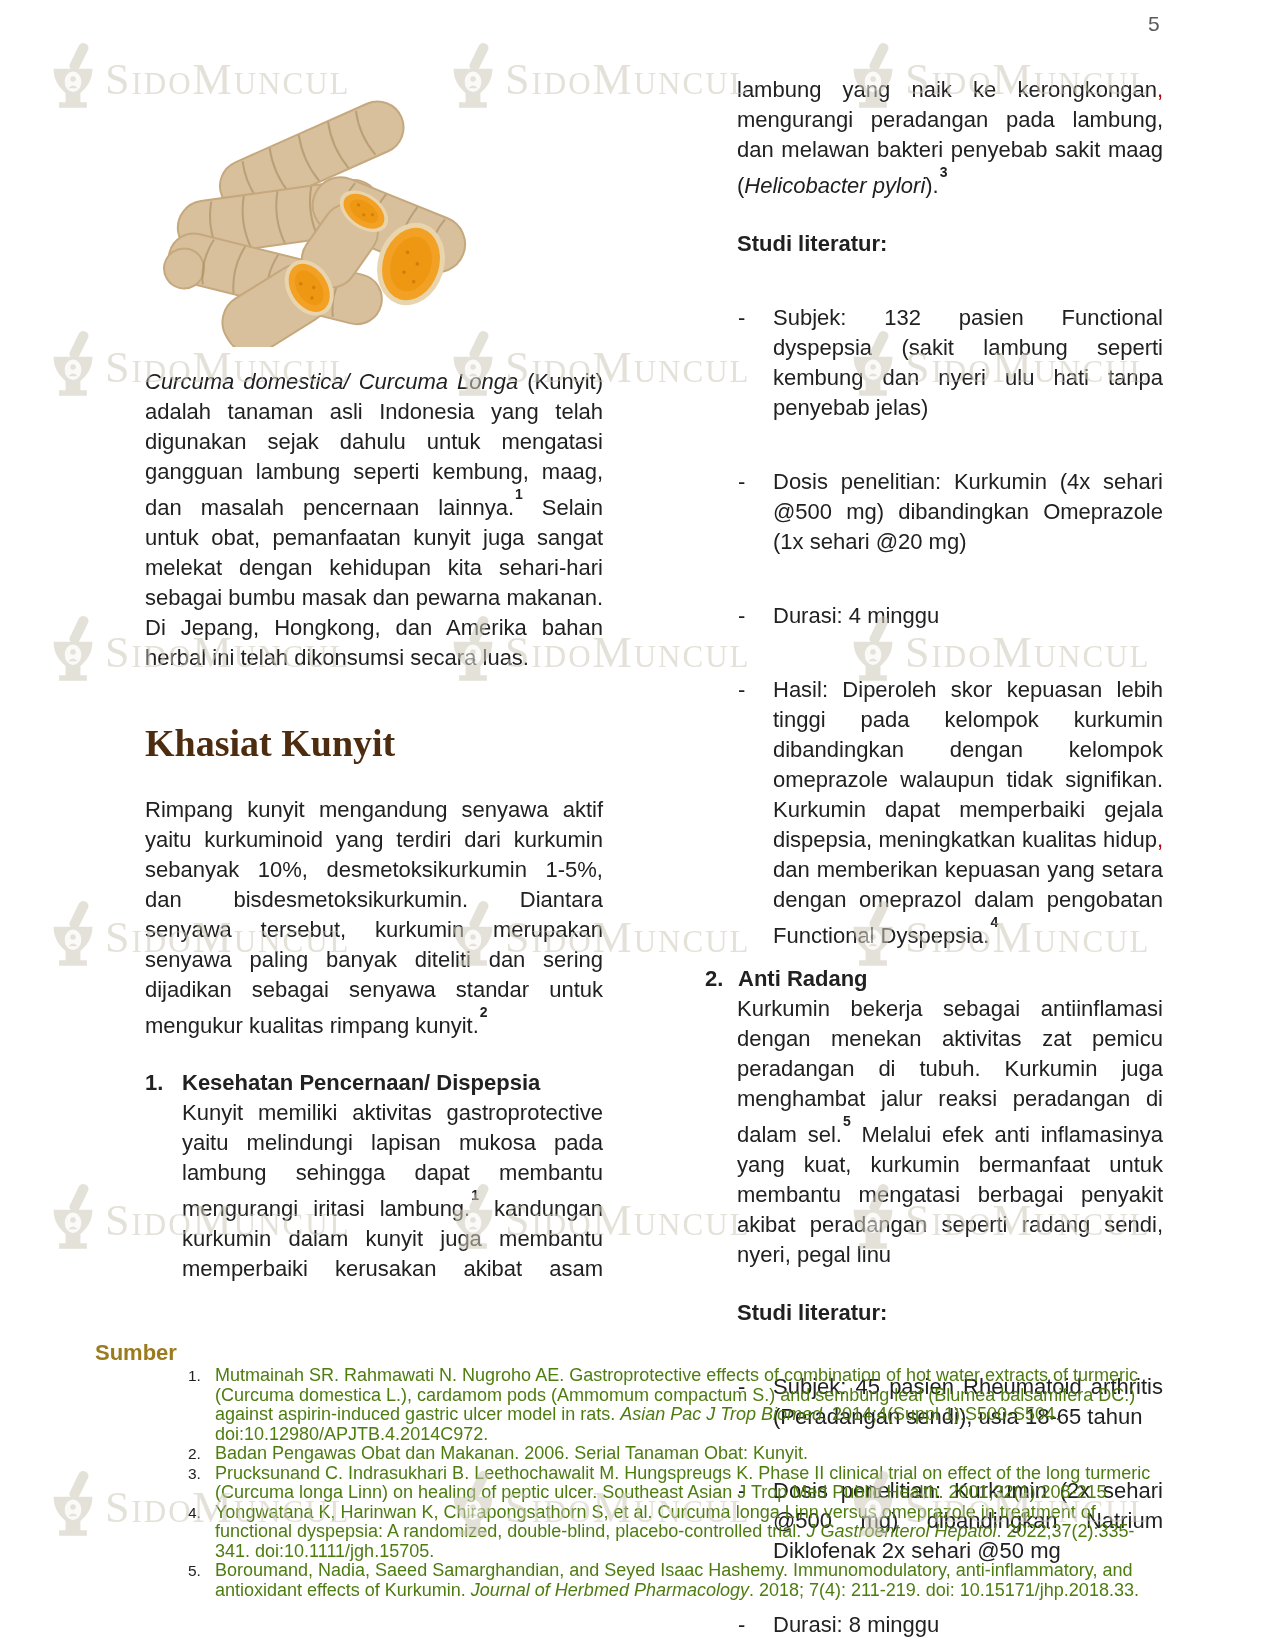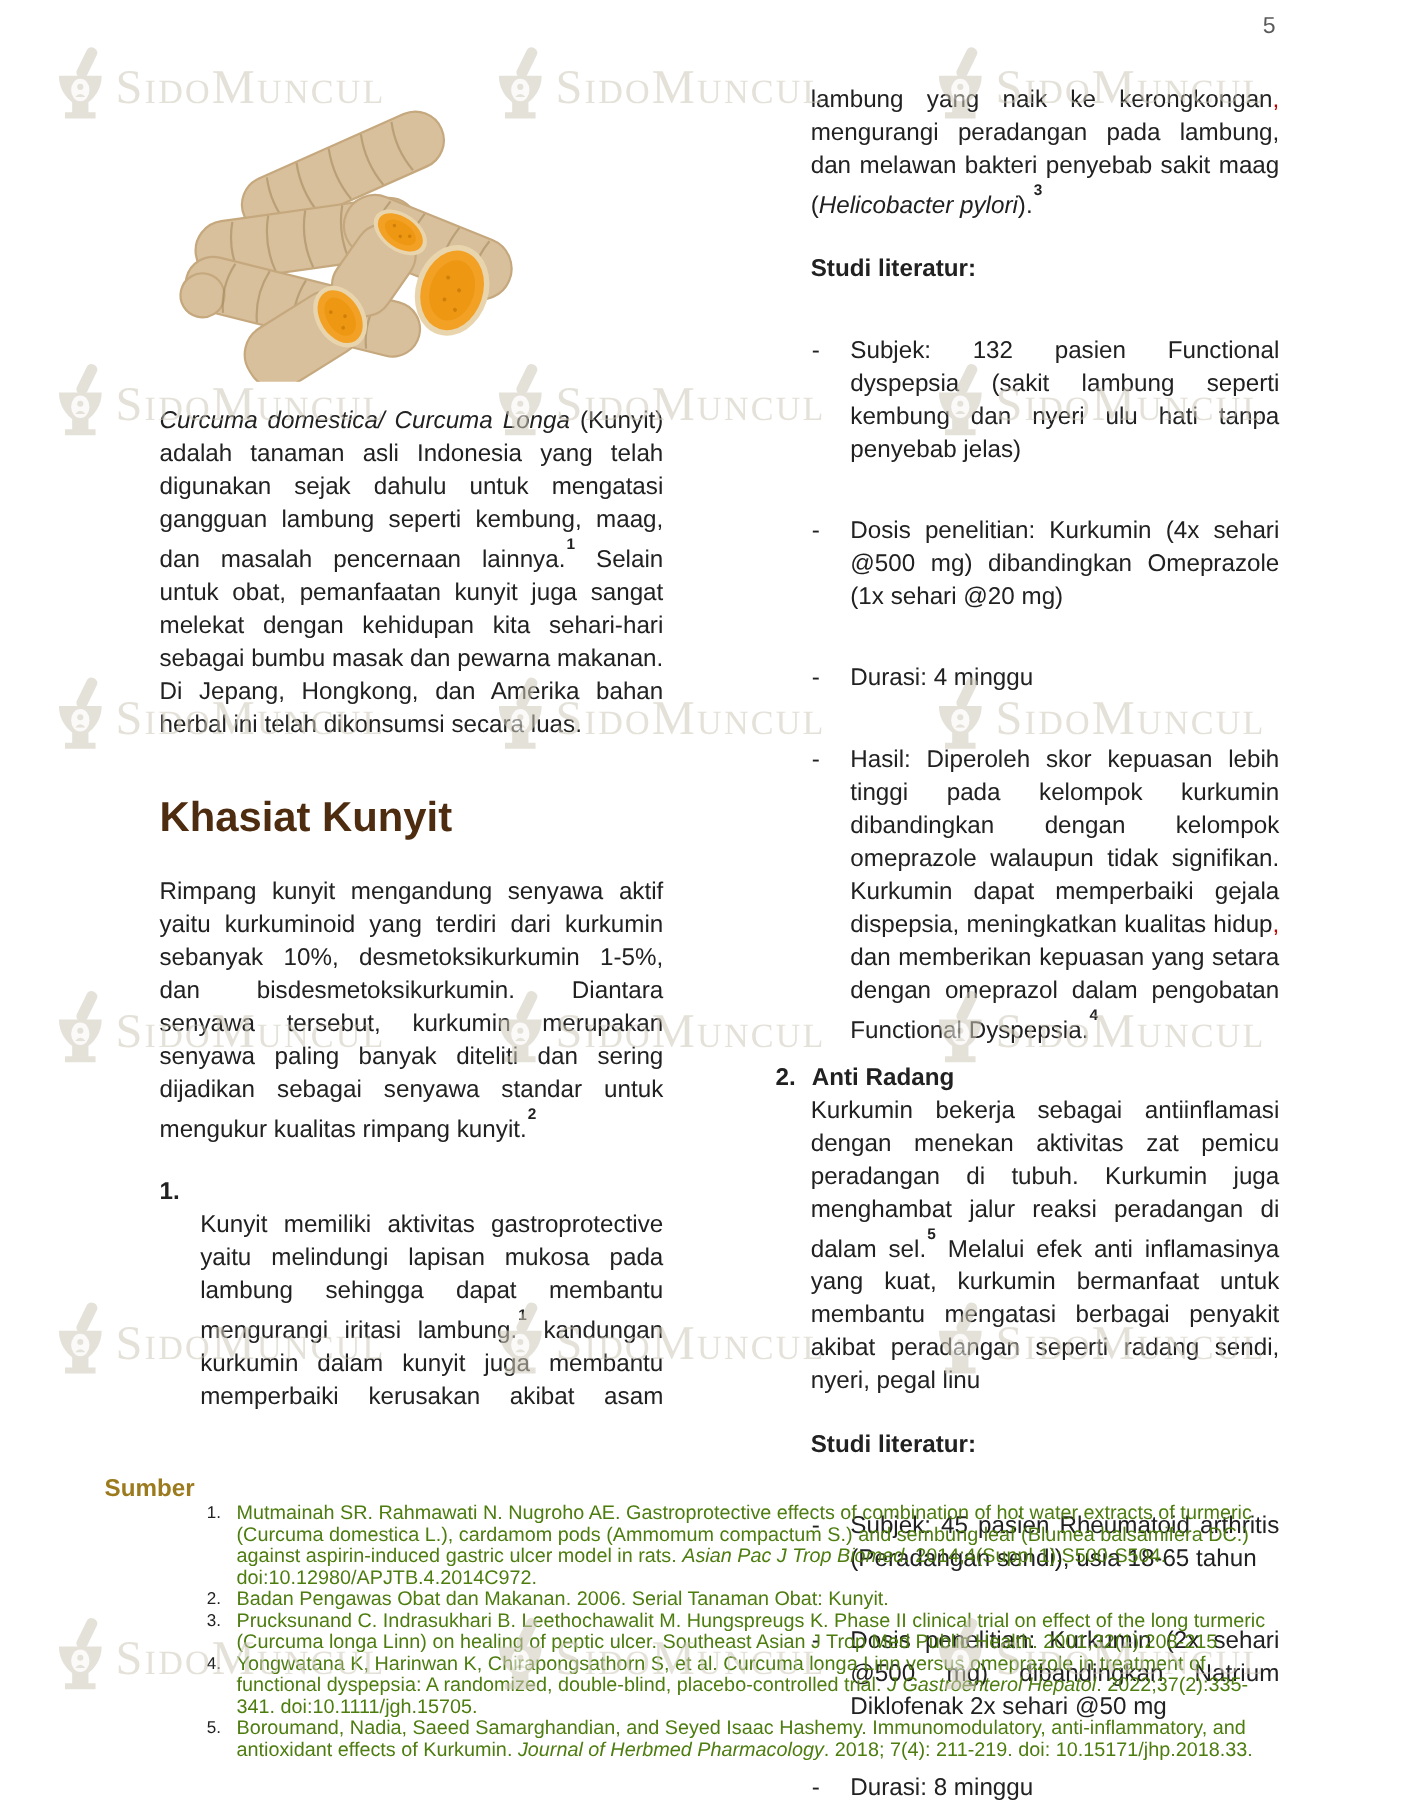--- a/index.html
+++ b/index.html
@@ -36,21 +36,21 @@
     font-size:50px;line-height:50px;
     letter-spacing:1px;
     color:var(--title-gold,#867114);
     position:relative;z-index:4;
   }
   .figure{position:relative;z-index:4;width:310px;height:252px;margin:0 0 20px 14px;}
   .body-p{margin:0;font-size:22px;line-height:30px;text-align:justify;}
   .p-intro{margin-top:6px;}
   .benefits{
     margin:48px 0 0 0;
-    font-family:Liberation Sans, sans-serif;
+    font-family:Liberation Serif, serif;
     font-weight:700;
     font-size:38px;line-height:44px;
     color:var(--heading-brown,#4e2c10);
   }
   .p-benefits{margin-top:30px;}
   .num-item{display:flex;font-weight:700;font-size:22px;line-height:30px;margin-top:26px;}
   .num-item .num{flex:none;width:37px;}
   #right-col .num-item .num{width:33px;}
   #right-col .num-item{margin-top:12px;}
   .indent{margin-left:37px;}
@@ -374,20 +374,21 @@
     </div>
 
     <p class="body-p p-intro"><span class="seg-italic">Curcuma domestica/ Curcuma Longa</span><span class="seg-normal"> (Kunyit) adalah tanaman asli Indonesia yang telah digunakan sejak dahulu untuk mengatasi gangguan lambung seperti kembung, maag, dan masalah pencernaan lainnya.</span><sup class="seg-sup">1</sup><span class="seg-normal"> Selain untuk obat, pemanfaatan kunyit juga sangat melekat dengan kehidupan kita sehari-hari sebagai bumbu masak dan pewarna makanan. Di Jepang, Hongkong, dan Amerika bahan herbal ini telah dikonsumsi secara luas.</span></p>
 
     <h2 class="benefits">Khasiat Kunyit</h2>
 
     <p class="body-p p-benefits"><span class="seg-normal">Rimpang kunyit mengandung senyawa aktif yaitu kurkuminoid yang terdiri dari kurkumin sebanyak 10%, desmetoksikurkumin 1-5%, dan bisdesmetoksikurkumin. Diantara senyawa tersebut, kurkumin merupakan senyawa paling banyak diteliti dan sering dijadikan sebagai senyawa standar untuk mengukur kualitas rimpang kunyit.</span><sup class="seg-sup">2</sup></p>
 
     <div class="num-item">
       <span class="num">1.</span>
+      <span class="num-label">Kesehatan Pencernaan/ Dispepsia</span>
     </div>
     <p class="body-p indent p-item justify-last"><span class="seg-normal">Kunyit memiliki aktivitas gastroprotective yaitu melindungi lapisan mukosa pada lambung sehingga dapat membantu mengurangi iritasi lambung.</span><sup class="seg-sup">1</sup><span class="seg-normal"> kandungan kurkumin dalam kunyit juga membantu memperbaiki kerusakan akibat asam</span></p>
   </div>
 
   <div id="right-col">
     <p class="body-p rindent p-cont"><span class="seg-normal">lambung yang naik ke kerongkongan</span><span class="seg-red">,</span><span class="seg-normal"> mengurangi peradangan pada lambung, dan melawan bakteri penyebab sakit maag (</span><span class="seg-italic">Helicobacter pylori</span><span class="seg-normal">).</span><sup class="seg-sup">3</sup></p>
 
     <h3 class="studi">Studi literatur:</h3>
     <div class="bullets">
         <div class="bullet">

